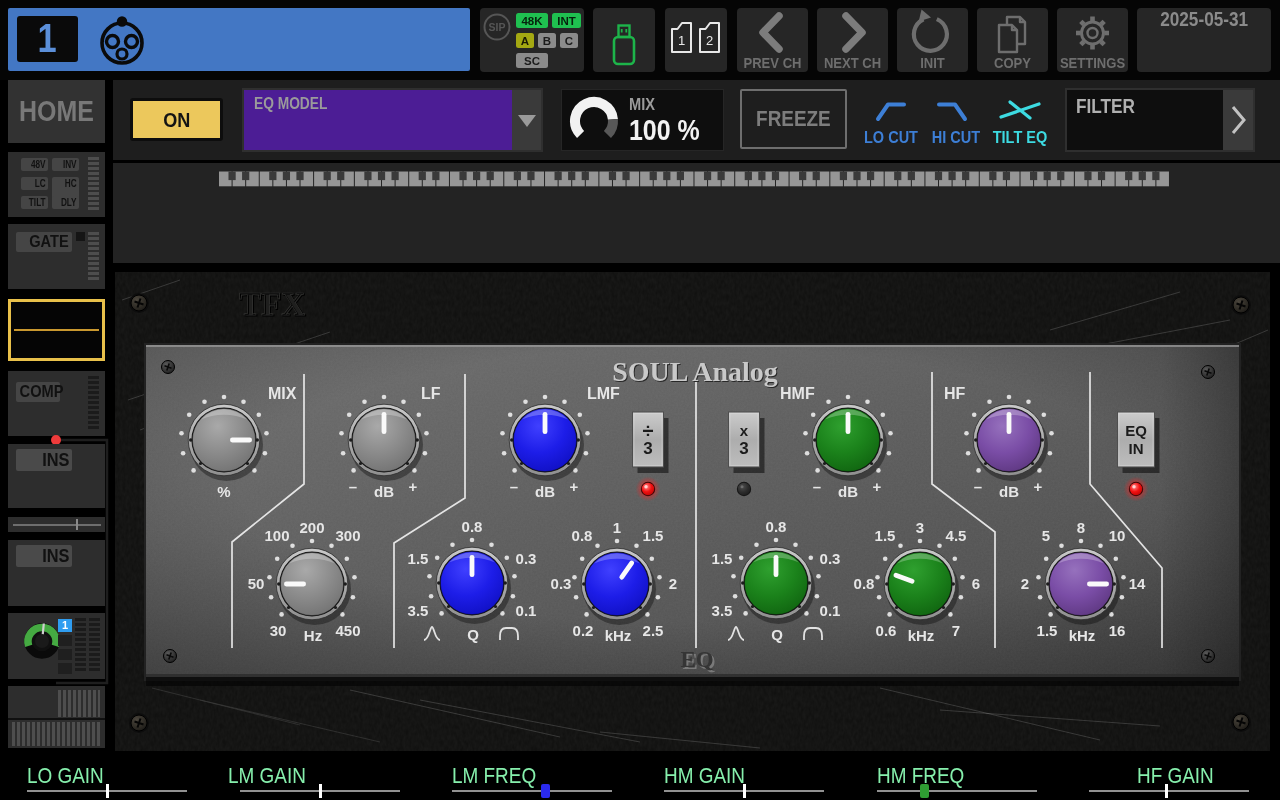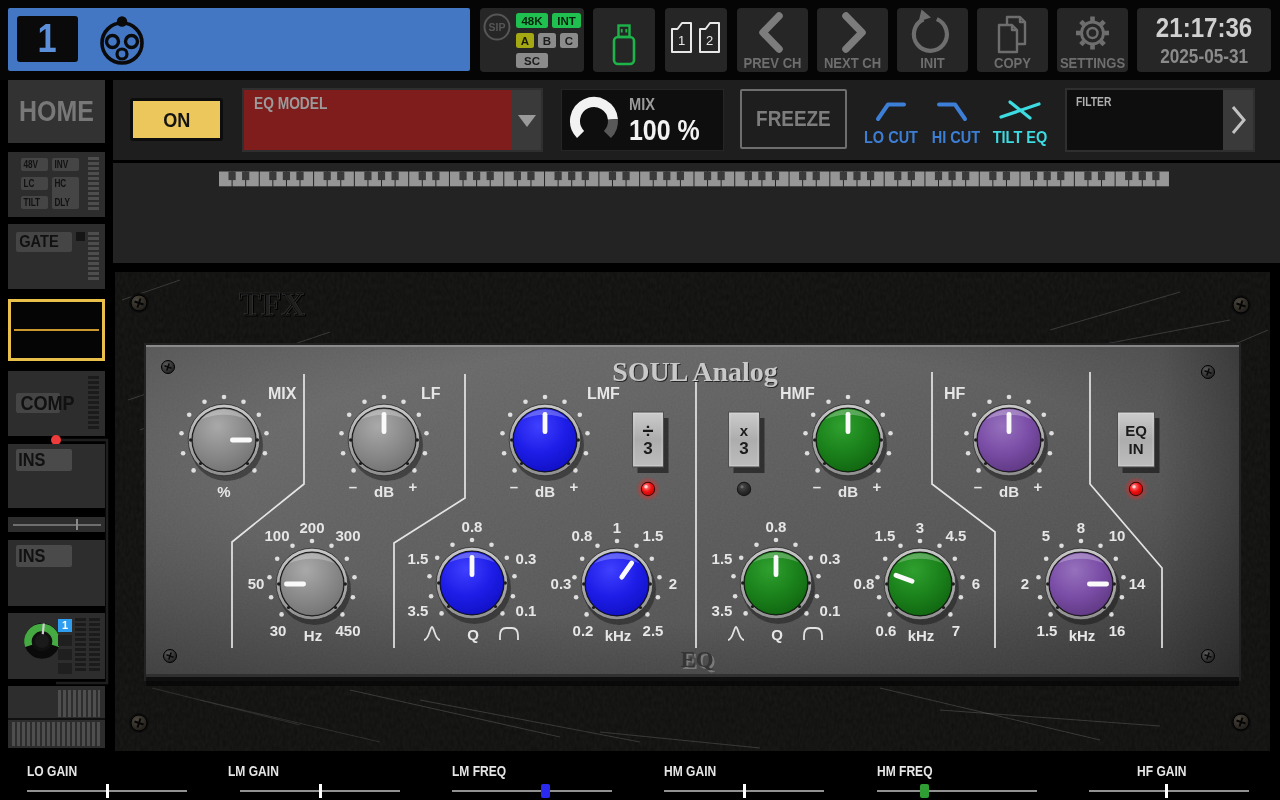--- a/index.html
+++ b/index.html
@@ -1,24 +1,24 @@
 <!DOCTYPE html>
 <html><head><meta charset="utf-8"><style>
 *{margin:0;padding:0;box-sizing:border-box}
 html,body{width:1280px;height:800px;background:#000;overflow:hidden;font-family:"Liberation Sans",sans-serif}
 .abs{position:absolute}
 .panel{position:absolute;background:#262626;border-radius:4px}
 .cond{display:inline-block;transform:scaleX(0.86);transform-origin:0 50%;white-space:nowrap}
 .condc{display:inline-block;transform:scaleX(0.86);transform-origin:50% 50%;white-space:nowrap}
 .tile{position:absolute;left:8px;width:97px;background:#2d2d2d}
-.badge{position:absolute;background:#454545;border-radius:2px;color:#111;font-weight:bold;text-align:left}
+.badge{position:absolute;background:#454545;border-radius:2px;color:#111;font-weight:bold;text-align:right}
 .meter{position:absolute;width:11px;background:repeating-linear-gradient(to bottom,#4d4d4d 0,#4d4d4d 3px,#2d2d2d 3px,#2d2d2d 5px)}
 .meterD{position:absolute;width:11px;background:repeating-linear-gradient(to bottom,#1b1b1b 0,#1b1b1b 3px,#2d2d2d 3px,#2d2d2d 5px)}
 .stripes{position:absolute;background:repeating-linear-gradient(to right,#4e4e4e 0,#4e4e4e 3px,#2d2d2d 3px,#2d2d2d 5px)}
-.slabel{position:absolute;color:#e5e5e5;font-weight:bold;font-size:14px}
+.slabel{position:absolute;color:#86efac;font-weight:normal;font-size:22px}
 .track{position:absolute;height:2px;background:#919191}
 </style></head>
 <body>
 
 <div class="abs" style="left:0;top:0;width:1280px;height:80px;background:#050505"></div>
 <div class="abs" style="left:8px;top:8px;width:462px;height:63px;background:#4377c4;border-radius:2px"></div>
 <div class="abs" style="left:17px;top:16px;width:61px;height:46px;background:#0a0a0a;border-radius:3px;color:#5b8fd9;font-weight:bold;font-size:40px;text-align:center;line-height:44px"><span class="condc">1</span></div>
 <svg class="abs" style="left:96px;top:14px" width="52" height="52" viewBox="0 0 52 52">
 <circle cx="26" cy="29" r="20" fill="none" stroke="#0a0a0a" stroke-width="3.6"></circle>
 <circle cx="26" cy="7.5" r="5.2" fill="#0a0a0a"></circle>
@@ -91,27 +91,26 @@
     <line x1="44.0" y1="16.5" x2="47.2" y2="13.3" stroke="#6e6e6e" stroke-width="4.6"></line>
     <line x1="47.5" y1="25.0" x2="52.0" y2="25.0" stroke="#6e6e6e" stroke-width="4.6"></line>
     <line x1="44.0" y1="33.5" x2="47.2" y2="36.7" stroke="#6e6e6e" stroke-width="4.6"></line>
     <line x1="35.5" y1="37.0" x2="35.5" y2="41.5" stroke="#6e6e6e" stroke-width="4.6"></line>
     <line x1="27.0" y1="33.5" x2="23.8" y2="36.7" stroke="#6e6e6e" stroke-width="4.6"></line>
     <line x1="23.5" y1="25.0" x2="19.0" y2="25.0" stroke="#6e6e6e" stroke-width="4.6"></line>
     <line x1="27.0" y1="16.5" x2="23.8" y2="13.3" stroke="#6e6e6e" stroke-width="4.6"></line>
     <text x="35.5" y="60" font-size="14.5" font-weight="bold" fill="#6e6e6e" text-anchor="middle" font-family="Liberation Sans,sans-serif" transform="scale(0.9,1)" transform-origin="35.5 0">SETTINGS</text>
   </svg>
 <div class="panel" style="left:1137px;top:8px;width:134px;height:64px;text-align:center">
-<div style="color:#d0d0d0;font-weight:bold;font-size:28px;line-height:35px;margin-top:2px"><span class="condc">21:17:36</span></div>
 <div style="color:#8b8b8b;font-weight:bold;font-size:20px;line-height:23px"><span class="condc">2025-05-31</span></div>
   </div>
 <div class="abs" style="left:113px;top:80px;width:1167px;height:80px;background:#1e1e1e"></div>
 <div class="abs" style="left:8px;top:80px;width:97px;height:63px;background:#323232;text-align:center;line-height:63px;color:#787878;font-size:29px;font-weight:bold"><span class="condc">HOME</span></div>
 <div class="abs" style="left:130px;top:98px;width:93px;height:43px;background:#ecc85c;border:3px solid #0d0d0d;border-radius:3px;text-align:center;line-height:37px;color:#141414;font-size:21px;font-weight:bold"><span class="condc">ON</span></div>
-<div class="abs" style="left:242px;top:88px;width:301px;height:64px;background:#7f1d1d;border:2px solid #2f2f2f">
+<div class="abs" style="left:242px;top:88px;width:301px;height:64px;background:#4c1d95;border:2px solid #2f2f2f">
 <div style="position:absolute;left:10px;top:5px;color:#9b9b9b;font-size:16px;font-weight:bold"><span class="cond">EQ MODEL</span></div>
 <div style="position:absolute;right:0;top:0;width:29px;height:60px;background:#3a3a3a"></div>
 <div style="position:absolute;right:5px;top:25px;width:0;height:0;border-left:9.5px solid transparent;border-right:9.5px solid transparent;border-top:12px solid #9a9a9a"></div>
 </div>
 <div class="abs" style="left:561px;top:89px;width:163px;height:62px;background:#0e0e0e;border:1px solid #262626">
 <div style="position:absolute;left:67px;top:5px;color:#9b9b9b;font-size:17px;font-weight:bold"><span class="cond">MIX</span></div>
 <div style="position:absolute;left:67px;top:24px;color:#f2f2f2;font-size:29px;font-weight:bold"><span class="cond">100 %</span></div>
 </div>
 <svg class="abs" style="left:568px;top:95px" width="52" height="52" viewBox="0 0 52 52">
 <path d="M 12.57 39.44 A 19 19 0 1 1 44.93 24.34" fill="none" stroke="#f2f2f2" stroke-width="10"></path>
@@ -121,21 +120,21 @@
 <svg class="abs" style="left:860px;top:85px" width="200" height="70" viewBox="0 0 200 70">
 <path d="M18 34 L28 19.5 L44 19.5" fill="none" stroke="#3d7fd6" stroke-width="4" stroke-linecap="round" stroke-linejoin="round"></path>
 <text x="31" y="58" font-size="16.5" font-weight="bold" fill="#3d7fd6" text-anchor="middle" font-family="Liberation Sans,sans-serif" transform="scale(0.88,1)" transform-origin="31 0">LO CUT</text>
 <path d="M79 19.5 L95 19.5 L105 34" fill="none" stroke="#3d7fd6" stroke-width="4" stroke-linecap="round" stroke-linejoin="round"></path>
 <text x="96" y="58" font-size="16.5" font-weight="bold" fill="#3d7fd6" text-anchor="middle" font-family="Liberation Sans,sans-serif" transform="scale(0.88,1)" transform-origin="96 0">HI CUT</text>
 <path d="M141 32 L179 19" fill="none" stroke="#3ddbe2" stroke-width="3.2" stroke-linecap="round"></path>
 <path d="M150 17 L170 33" fill="none" stroke="#3ddbe2" stroke-width="3.2" stroke-linecap="round"></path>
 <text x="160" y="58" font-size="16.5" font-weight="bold" fill="#3ddbe2" text-anchor="middle" font-family="Liberation Sans,sans-serif" transform="scale(0.88,1)" transform-origin="160 0">TILT EQ</text>
 </svg>
 <div class="abs" style="left:1065px;top:88px;width:190px;height:64px;background:#0e0e0e;border:2px solid #2f2f2f">
-<div style="position:absolute;left:9px;top:5px;color:#b0b0b0;font-size:12px;font-weight:bold"><span class="cond">FILTER</span></div>
+<div style="position:absolute;left:9px;top:5px;color:#b0b0b0;font-size:20px;font-weight:bold"><span class="cond">FILTER</span></div>
 <div style="position:absolute;right:0;top:0;width:30px;height:60px;background:#3a3a3a"></div>
 <svg style="position:absolute;right:3px;top:14px" width="24" height="32" viewBox="0 0 24 32">
       <path d="M7 3 L18 16 L7 29" fill="none" stroke="#c2c2c2" stroke-width="3"></path>
     </svg>
 </div>
 <div class="tile" style="top:152px;height:65px">
     <div class="badge" style="left:13px;top:6px;width:27px;height:13px;font-size:10px;line-height:13px">
       <span class="condc" style="display:block;transform:scaleX(.82)">48V</span>
     </div>
     <div class="badge" style="left:44px;top:6px;width:27px;height:13px;font-size:10px;line-height:13px">
@@ -157,21 +156,21 @@
   </div>
 <div class="tile" style="top:224px;height:65px">
     <div class="badge" style="left:8px;top:8px;width:56px;height:20px;font-size:17px;line-height:20px"><span class="condc">GATE</span></div>
     <div style="position:absolute;left:68px;top:8px;width:9px;height:9px;background:#151515"></div>
     <div class="meter" style="left:80px;top:8px;height:50px"></div>
   </div>
 <div class="abs" style="left:8px;top:299px;width:97px;height:62px;background:#050505;border:3px solid #e8c04a">
     <div style="position:absolute;left:3px;top:27px;width:85px;height:2px;background:#c9982f"></div>
   </div>
 <div class="tile" style="top:371px;height:65px">
-    <div class="badge" style="left:8px;top:22px;width:44px;height:20px;font-size:21px;line-height:20px"><span class="condc">COMP</span></div>
+    <div class="badge" style="left:8px;top:11px;width:44px;height:20px;font-size:17px;line-height:20px"><span class="condc">COMP</span></div>
     <div class="meterD" style="left:80px;top:5px;height:54px"></div>
   </div>
 <svg class="abs" style="left:0;top:430px" width="113" height="260" viewBox="0 0 113 260">
     <path d="M56 10 L107 10 L107 253 L56 253" fill="none" stroke="#1e1e1e" stroke-width="2.5"></path>
     <circle cx="56" cy="10" r="5" fill="#ee3b3b"></circle>
   </svg>
 <div class="tile" style="top:444px;height:64px">
     <div class="badge" style="left:8px;top:5px;width:56px;height:22px;font-size:19px;line-height:22px;background:#4a4a4a"><span class="condc">INS</span></div>
   </div>
 <div class="tile" style="top:517px;height:15px">

